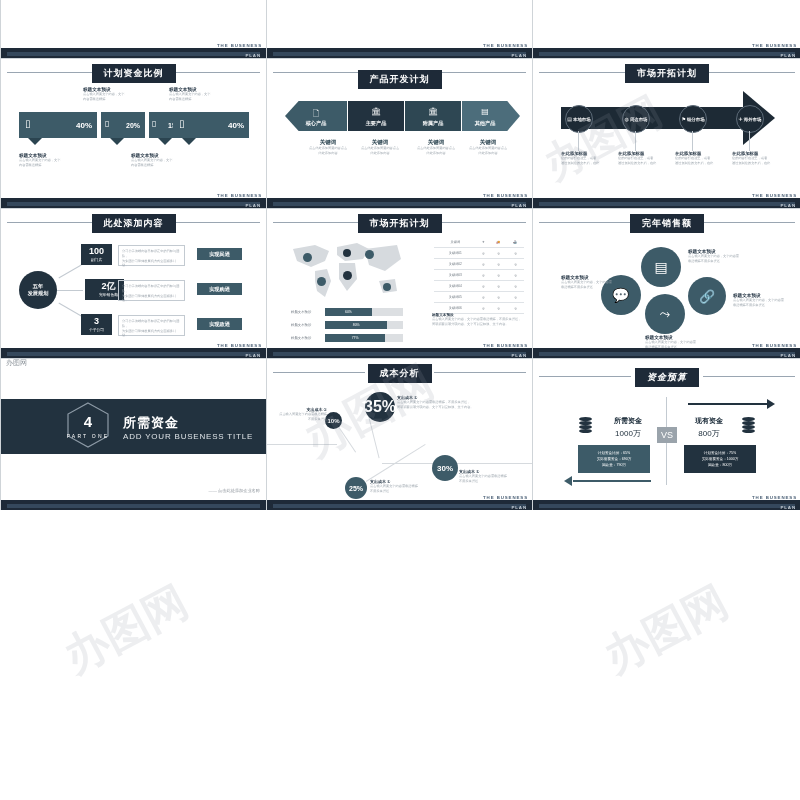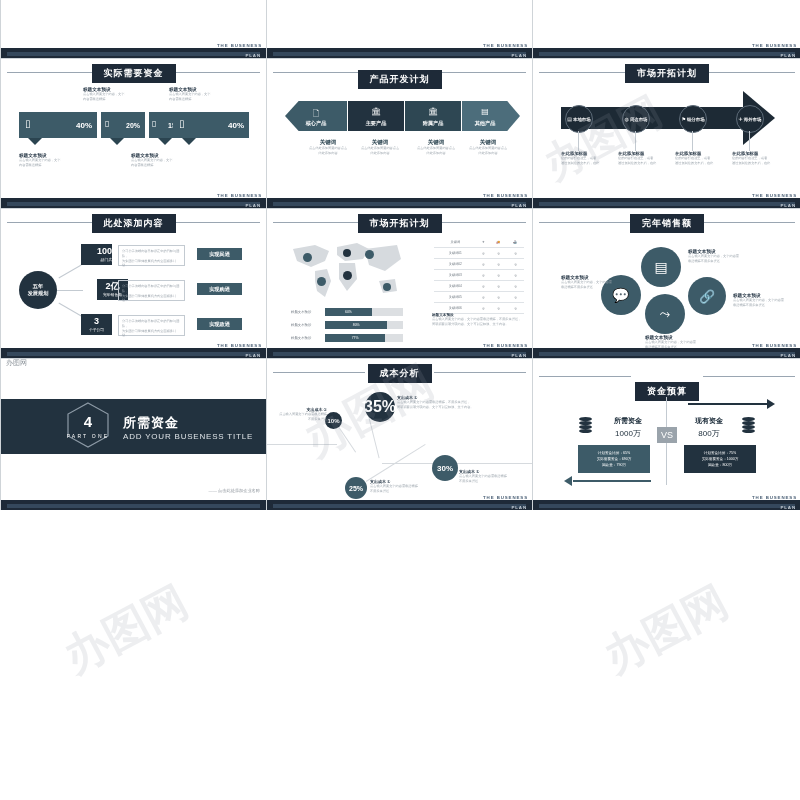--- a/index.html
+++ b/index.html
@@ -133,21 +133,21 @@
     <div class="footlbl">THE  BUSENESS</div>
     <div class="foot">
         <div class="bar"></div>
       </div>
     <div class="footlbl2">PLAN</div>
   </div>
 
   <div class="slide col0 row1">
     <div class="srule" style="left:6px;top:13px;width:92px;"></div>
     <div class="srule" style="right:6px;top:13px;width:92px;"></div>
-    <div class="stitle" style="top:5px;">实际需要资金</div>
+    <div class="stitle" style="top:5px;">计划资金比例</div>
 
     <div style="position:absolute;left:82px;top:28px;width:70px;">
       <div class="tinyb">标题文本预设</div>
       <div class="tiny" style="white-space:pre-line;">点击输入简要文字内容，文字
 内容需概括精炼</div>
     </div>
     <div style="position:absolute;left:168px;top:28px;width:70px;">
       <div class="tinyb">标题文本预设</div>
       <div class="tiny" style="white-space:pre-line;">点击输入简要文字内容，文字
 内容需概括精炼</div>
@@ -306,25 +306,25 @@
     <div class="stitle" style="top:5px;">此处添加内容</div>
 
     <div class="fycir" style="left:18px;top:62px;">
       <span style="white-space:pre-line;text-align:center;">五年
 发展规划</span>
     </div>
     <div class="srule" style="left:56px;top:62px;width:26px;transform:rotate(-30deg);background:#c3cad1;"></div>
     <div class="srule" style="left:56px;top:81px;width:26px;background:#c3cad1;"></div>
     <div class="srule" style="left:56px;top:100px;width:26px;transform:rotate(30deg);background:#c3cad1;"></div>
 
-    <div class="fybox" style="left:80px;top:35px;align-items:flex-end;">
+    <div class="fybox" style="left:80px;top:35px;">
       <div class="big">100</div>
       <div class="sm">副门店</div>
     </div>
-    <div class="fybox" style="left:96px;top:70px;">
+    <div class="fybox" style="left:84px;top:70px;padding-left:8px;">
       <div class="big">2亿</div>
       <div class="sm">完年销售额</div>
     </div>
     <div class="fybox" style="left:80px;top:105px;">
       <div class="big">3</div>
       <div class="sm">个子公司</div>
     </div>
 
     <div class="fydesc" style="left:117px;top:36px;">
       <div class="tiny" style="padding:3px;white-space:pre-line;">公司公示清晰内容目标设定中的目标与团队，
@@ -550,21 +550,21 @@
     <div class="footlbl">THE  BUSENESS</div>
     <div class="foot">
         <div class="bar"></div>
       </div>
     <div class="footlbl2">PLAN</div>
   </div>
 
   <div class="slide col2 row3">
     <div class="srule" style="left:6px;top:17px;width:92px;"></div>
     <div class="srule" style="right:6px;top:17px;width:92px;"></div>
-    <div class="stitle" style="top:23px;">资金预算</div>
+    <div class="stitle" style="top:9px;font-style:italic;">资金预算</div>
 
     <div class="srule" style="left:133px;top:38px;width:1px;height:88px;background:#c3cad1;"></div>
 
     <div class="coin" style="left:46px;top:58px;">
       <span style="top:0;"></span>
         <span style="top:4px;"></span>
         <span style="top:8px;"></span>
         <span style="top:12px;"></span>
     </div>
     <div style="position:absolute;left:65px;top:57px;width:60px;text-align:center;">

